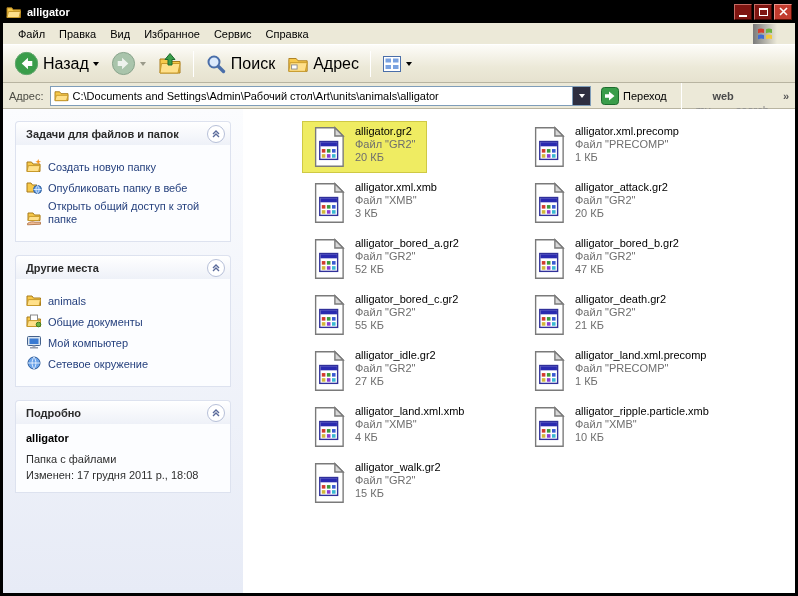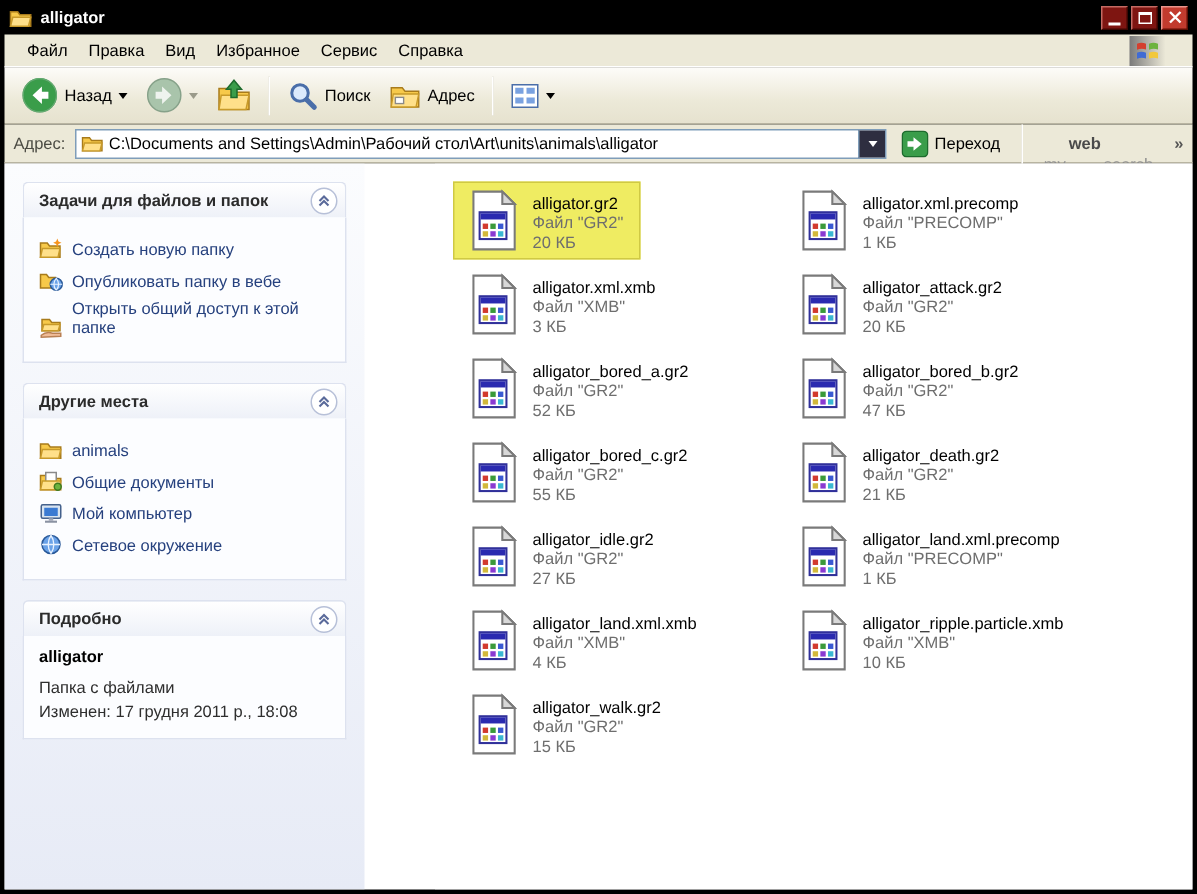--- a/index.html
+++ b/index.html
@@ -23,21 +23,21 @@
   .menubar { height:22px; background:#ece9d8; display:flex; align-items:center;
     padding:0 18px 0 8px; border-bottom:1px solid #fff; }
   .menu-item { padding:3px 7px; cursor:default; }
   .winlogo { margin-left:auto; width:24px; height:20px; display:flex; align-items:center; justify-content:center;
     background:linear-gradient(90deg,#7a7a7a,#ece9d8); }
 
   
   .toolbar { height:38px; background:linear-gradient(#fdfcf9,#ece9d8 60%,#e6e2cf);
     border-bottom:1px solid #b8b4a1; display:flex; align-items:center; padding:0 6px; gap:2px; }
   .tb-btn { display:flex; align-items:center; gap:4px; padding:3px 5px; border-radius:3px; }
-  .tb-label { font-size:11px; }
+  .tb-label { font-size:16px; }
   .caret { width:0; height:0; border-left:3px solid transparent; border-right:3px solid transparent;
     border-top:4px solid #000; }
   .caret.dis { border-top-color:#9a9a8a; }
   .tb-sep { width:1px; height:26px; background:#c6c2ad; border-right:1px solid #fff; margin:0 4px; }
 
   
   .addressbar { height:26px; background:#ece9d8; border-bottom:1px solid #b8b4a1;
     display:flex; align-items:center; padding:0 6px; gap:6px; }
   .addr-label { color:#4c4c44; }
   .addr-input { flex:1; height:20px; background:#fff; border:1px solid #7f9db9;
@@ -66,21 +66,21 @@
   .pane-body { background:#fcfdff; border:1px solid #dde2ef; border-top:none; padding:8px 8px 10px 10px; }
   .side-item { display:flex; align-items:flex-end; gap:6px; margin:5px 0; color:#26417e; cursor:default; }
   .side-item .lbl { line-height:13px; }
   .side-icon { flex:none; width:16px; height:16px; }
   .details-name { font-weight:bold; margin-bottom:8px; }
   .details-line { color:#2e2e2e; line-height:14px; margin-top:2px; }
 
   
   .files { flex:1; background:#fff; padding:12px 0 0 12px; overflow:hidden; }
   .file-grid { display:grid; grid-template-columns:220px 220px; grid-auto-rows:56px; }
-  .tile { display:inline-flex; align-items:flex-end; gap:5px; padding:3px 10px 3px 3px;
+  .tile { display:inline-flex; align-items:flex-start; gap:5px; padding:3px 10px 3px 3px;
     max-width:216px; height:52px; border:1px solid transparent; }
   .tile.selected { background:#efec62; border:1px solid #cfc944; }
   .tile-icon { width:44px; height:44px; flex:none; }
   .tile-text { display:flex; flex-direction:column; line-height:13px; overflow:hidden; }
   .t-name { color:#000; white-space:nowrap; }
   .t-meta { color:#6e6e6e; white-space:nowrap; }
 </style>
 </head>
 <body>
 

